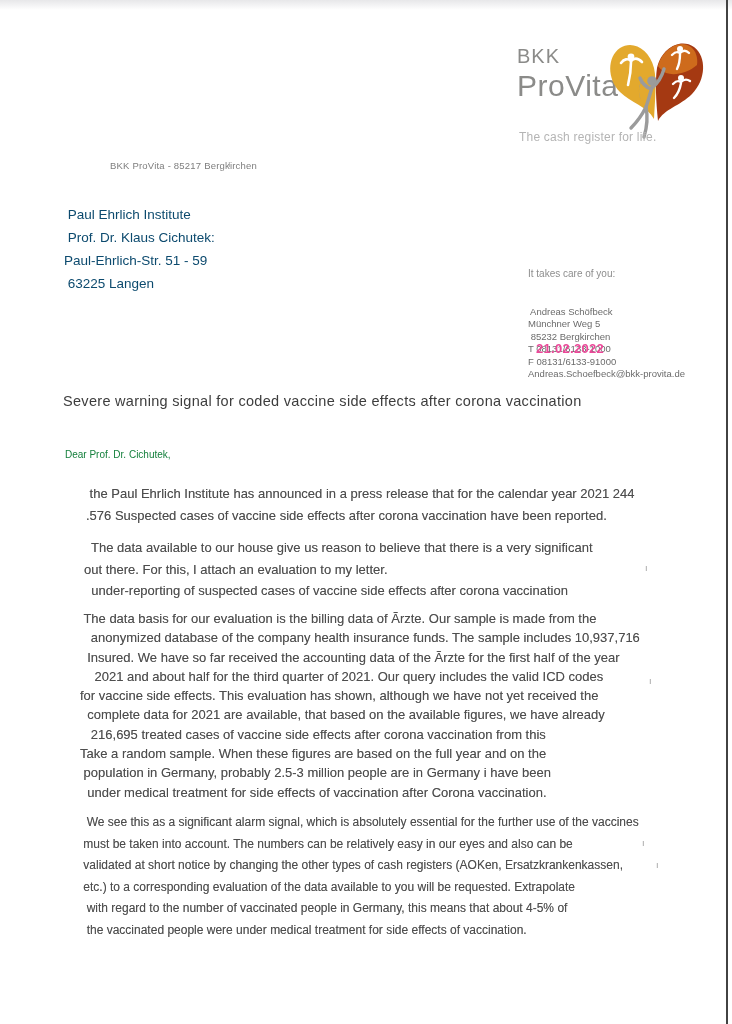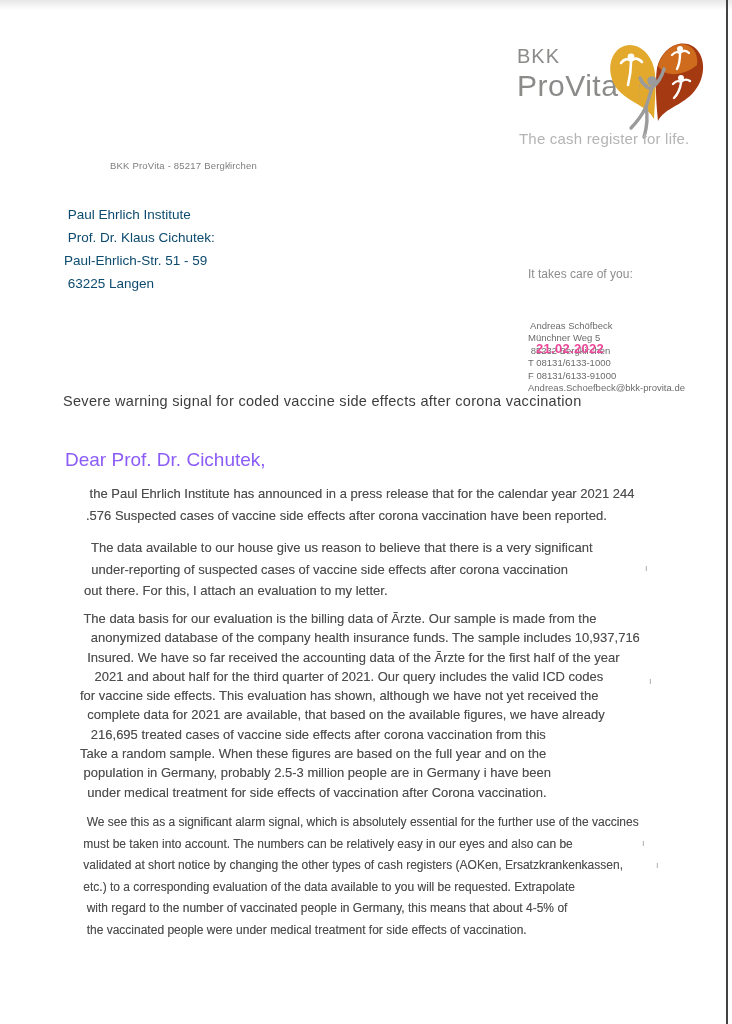--- a/index.html
+++ b/index.html
@@ -19,47 +19,47 @@
     position:absolute;left:726px;top:0;width:2px;height:1024px;
     background:#424242;
   }
   
   .brand{position:absolute;left:517px;top:46px;color:#8b8b89;line-height:1;}
   .brand .bkk{font-size:20px;letter-spacing:1px;}
   .brand .provita{font-size:30px;letter-spacing:0.5px;margin-top:5px;}
   .logo{position:absolute;left:604px;top:36px;}
   .tagline{
     position:absolute;left:519px;top:130px;
-    font-size:15px;color:#b4b4b4;letter-spacing:0.2px;
+    font-size:12px;color:#b4b4b4;letter-spacing:0.2px;
   }
   
   .sender-line{
     position:absolute;left:66px;top:160px;
     font-size:9.5px;color:#7e7e7e;letter-spacing:0.2px;padding-left:44px;
   }
   .recipient{
     position:absolute;left:64px;top:203px;
     font-size:13.5px;color:#0c4a6e;line-height:23px;white-space:pre;
   }
   .contact{
     position:absolute;left:528px;top:243px;
     font-size:9.5px;color:#6b6b6b;line-height:12.4px;white-space:pre;
   }
-  .contact .heading{font-size:12px;color:#8d8d8d;margin-bottom:15px;}
+  .contact .heading{font-size:10px;color:#8d8d8d;margin-bottom:1px;}
   .date{
     position:absolute;left:536px;top:341px;
     font-size:13px;font-weight:600;color:#ec4899;letter-spacing:0.3px;
   }
   .subject{
     position:absolute;left:63px;top:393px;
     font-size:14.5px;color:#3d3d3d;letter-spacing:0.3px;
   }
   .salutation{
     position:absolute;left:65px;top:449px;
-    font-size:19px;color:#8b5cf6;
+    font-size:10px;color:#15803d;
   }
   
   .para{
     position:absolute;
     font-size:13px;color:#4e4e4e;
     white-space:pre;
     text-shadow:0 0 0.3px rgba(90,90,90,0.55);
     margin-left:24px;
   }
   .para .line{height:21.5px;}
@@ -139,21 +139,21 @@
     <div class="heading">It takes care of you:</div>
     <div><div class="line"> Andreas Schöfbeck</div><div class="line">Münchner Weg 5</div><div class="line"> 85232 Bergkirchen</div><div class="line">T 08131/6133-1000</div><div class="line">F 08131/6133-91000</div><div class="line">Andreas.Schoefbeck@bkk-provita.de</div></div>
   </div>
 
   <div class="date">21.02.2022</div>
 
   <div class="subject">Severe warning signal for coded vaccine side effects after corona vaccination</div>
   <div class="salutation">Dear Prof. Dr. Cichutek,</div>
 
   <div id="p1" class="para"><div class="line"> the Paul Ehrlich Institute has announced in a press release that for the calendar year 2021 244</div><div class="line">.576 Suspected cases of vaccine side effects after corona vaccination have been reported.</div></div>
-  <div id="p2" class="para"><div class="line">  The data available to our house give us reason to believe that there is a very significant</div><div class="line">  under-reporting of suspected cases of vaccine side effects after corona vaccination</div><div class="line">out there. For this, I attach an evaluation to my letter.</div></div>
+  <div id="p2" class="para"><div class="line">  The data available to our house give us reason to believe that there is a very significant</div><div class="line">out there. For this, I attach an evaluation to my letter.</div><div class="line">  under-reporting of suspected cases of vaccine side effects after corona vaccination</div></div>
   <div id="p3" class="para tight"><div class="line"> The data basis for our evaluation is the billing data of Ãrzte. Our sample is made from the</div><div class="line">   anonymized database of the company health insurance funds. The sample includes 10,937,716</div><div class="line">  Insured. We have so far received the accounting data of the Ãrzte for the first half of the year</div><div class="line">    2021 and about half for the third quarter of 2021. Our query includes the valid ICD codes</div><div class="line">for vaccine side effects. This evaluation has shown, although we have not yet received the</div><div class="line">  complete data for 2021 are available, that based on the available figures, we have already</div><div class="line">   216,695 treated cases of vaccine side effects after corona vaccination from this</div><div class="line">Take a random sample. When these figures are based on the full year and on the</div><div class="line"> population in Germany, probably 2.5-3 million people are in Germany i have been</div><div class="line">  under medical treatment for side effects of vaccination after Corona vaccination.</div></div>
   <div id="p4" class="para small"><div class="line">  We see this as a significant alarm signal, which is absolutely essential for the further use of the vaccines</div><div class="line"> must be taken into account. The numbers can be relatively easy in our eyes and also can be</div><div class="line"> validated at short notice by changing the other types of cash registers (AOKen, Ersatzkrankenkassen,</div><div class="line"> etc.) to a corresponding evaluation of the data available to you will be requested. Extrapolate</div><div class="line">  with regard to the number of vaccinated people in Germany, this means that about 4-5% of</div><div class="line">  the vaccinated people were under medical treatment for side effects of vaccination.</div></div>
 
   <div id="artifact-layer">
       <span class="artifact" style="left: 228px; top: 159px;">ı</span>
       <span class="artifact" style="left: 645px; top: 563px;">ı</span>
       <span class="artifact" style="left: 649px; top: 676px;">ı</span>
       <span class="artifact" style="left: 642px; top: 838px;">ı</span>
       <span class="artifact" style="left: 656px; top: 860px;">ı</span>
     </div>

